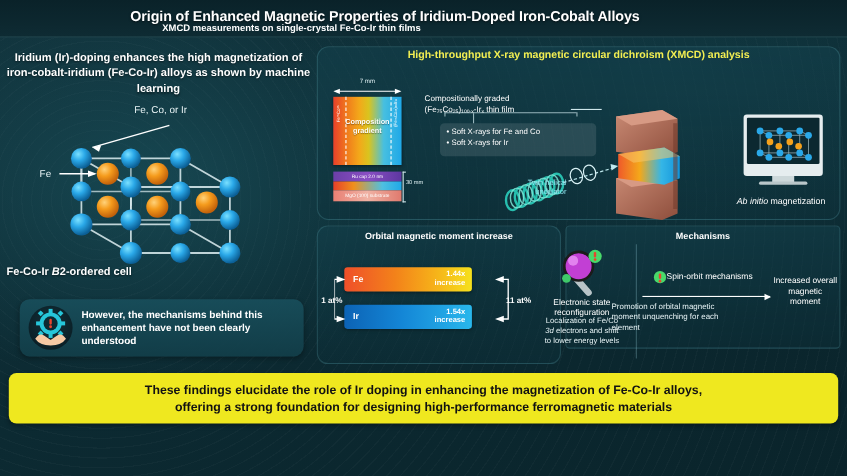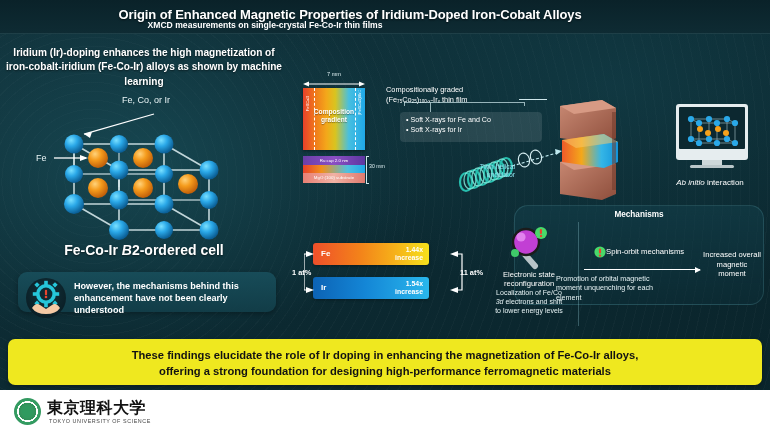--- a/index.html
+++ b/index.html
@@ -36,35 +36,35 @@
   
   .left-head {
     position: absolute; left: 6px; top: 46px; width: 276px;
     text-align: center; color: #ffffff;
     font-size: 10.1px; font-weight: bold; line-height: 1.42;
     text-shadow: 0 1px 2px rgba(0,0,0,0.55);
   }
   .crystal-wrap { position: absolute; left: 12px; top: 92px; width: 264px; height: 150px; }
   .crystal-caption {
     position: absolute; left: 6px; top: 242px; width: 276px;
-    text-align: center; color: #ffffff; font-size: 14px; font-weight: bold;
+    text-align: left; color: #ffffff; font-size: 10px; font-weight: bold;
     text-shadow: 0 1px 2px rgba(0,0,0,0.55);
   }
   .lbl-fecoir {
     position: absolute; left: 122px; top: 95px;
     color: #e9f4f6; font-size: 9px; white-space: nowrap;
   }
   .lbl-fe {
     position: absolute; left: 36px; top: 153px;
     color: #e9f4f6; font-size: 9px;
   }
 
   
   .callout {
-    position: absolute; left: 18px; top: 272px; width: 258px; height: 40px;
+    position: absolute; left: 18px; top: 272px; width: 258px; height: 52px;
     background: linear-gradient(180deg, rgba(24,78,91,0.92) 0%, rgba(18,62,73,0.92) 100%);
     border-radius: 9px;
     box-shadow: 0 2px 5px rgba(0,0,0,0.30);
   }
   .callout-icon {
     position: absolute; left: 8px; top: 6px; width: 40px; height: 40px;
     border-radius: 50%;
     background: radial-gradient(circle at 50% 40%, #13323c 0%, #07181e 100%);
   }
   .callout-text {
@@ -216,24 +216,24 @@
   .bar-val {
     position: absolute; color: #ffffff; font-size: 6.9px; font-weight: bold;
     text-align: right; line-height: 1.12;
   }
   .atpct {
     position: absolute; color: #ffffff; font-size: 7.4px; font-weight: bold;
   }
 
   
   .panel-mech {
-    position: absolute; left: 514px; top: 205px; width: 250px; height: 100px;
+    position: absolute; left: 514px; top: 205px; width: 250px; height: 112px;
     background: linear-gradient(180deg, rgba(20,66,78,0.50) 0%, rgba(14,50,60,0.40) 100%);
     border: 1px solid rgba(120,200,210,0.18);
-    border-radius: 14px;
+    border-radius: 4px;
   }
   .panel-mech .phdr {
     position: absolute; left: 0; top: 4px; width: 100%;
     text-align: center; color: #ffffff; font-size: 8.2px; font-weight: bold;
   }
   .esr-title {
     position: absolute; left: 490px; top: 270px; width: 78px;
     text-align: center; color: #ffffff; font-size: 7.6px; font-weight: normal; line-height: 1.2;
   }
   .esr-body {
@@ -389,20 +389,23 @@
           <circle r="6.4" fill="#0c2a33"></circle>
           <rect x="-1.1" y="-4.2" width="2.2" height="5.4" rx="1" fill="#e8452f"></rect>
           <circle cy="3" r="1.3" fill="#e8452f"></circle>
         </g>
         <path d="M6 30 Q10 24 14 27 L20 31 L26 27 Q30 24 34 30 Q30 36 20 36 Q10 36 6 30 Z" fill="#f5c9a4"></path>
       </svg>
     </div>
     <div class="callout-text">However, the mechanisms behind this enhancement have not been clearly understood</div>
   </div>
 
+  <div class="panel-xmcd">
+    <div class="panel-hdr">High-throughput X-ray magnetic circular dichroism (XMCD) analysis</div>
+  </div>
   <div class="sub-hdr">XMCD measurements on single-crystal Fe-Co-Ir thin films</div>
 
   <div class="ruler-label">7 mm</div>
   <div class="grad-ruler">
     <svg width="62" height="12" viewBox="0 0 62 12">
       <line x1="3" y1="8" x2="59" y2="8" stroke="#ffffff" stroke-width="1"></line>
       <polygon points="0,8 6,5.6 6,10.4" fill="#ffffff"></polygon>
       <polygon points="62,8 56,5.6 56,10.4" fill="#ffffff"></polygon>
     </svg>
   </div>
@@ -513,22 +516,25 @@
           <circle cx="21" cy="22" r="3"></circle>
             <circle cx="39" cy="22" r="3"></circle>
           <circle cx="29" cy="26" r="3"></circle>
             <circle cx="47" cy="26" r="3"></circle>
         </g>
       </svg>
     </div>
   </div>
   <div class="monitor-stand"></div>
   <div class="monitor-base"></div>
-  <div class="abinitio-label"><i>Ab initio</i><span> interaction</span></div>
-
+  <div class="abinitio-label"><i>Ab initio</i><span> magnetization</span></div>
+
+  <div class="panel-orbital">
+    <div class="phdr">Orbital magnetic moment increase</div>
+  </div>
   <div class="bar bar-fe"></div>
   <div class="bar-el" style="left:321px; top:249px;">Fe</div>
   <div class="bar-val" style="left:375px; top:246px; width:48px;">
     <span>1.44x</span><br><span>increase</span>
   </div>
   <div class="bar bar-ir"></div>
   <div class="bar-el" style="left:321px; top:283px;">Ir</div>
   <div class="bar-val" style="left:375px; top:280px; width:48px;">
     <span>1.54x</span><br><span>increase</span>
   </div>
@@ -575,20 +581,14 @@
   <div class="mech-arrow"></div>
   <div class="so-body">Promotion of orbital magnetic moment unquenching for each element</div>
   <div class="mech-out">Increased overall magnetic moment</div>
 
   <div class="banner">
     <div class="banner-text">
       <span>These findings elucidate the role of Ir doping in enhancing the magnetization of Fe-Co-Ir alloys,</span><br><span>offering a strong foundation for designing high-performance ferromagnetic materials</span>
     </div>
   </div>
 
-  <div class="footer">
-    <div class="logo-mark"></div>
-    <div class="logo-jp">東京理科大学</div>
-    <div class="logo-en">TOKYO UNIVERSITY OF SCIENCE</div>
-
-  </div>
 
 </div>
 
 </body></html>

